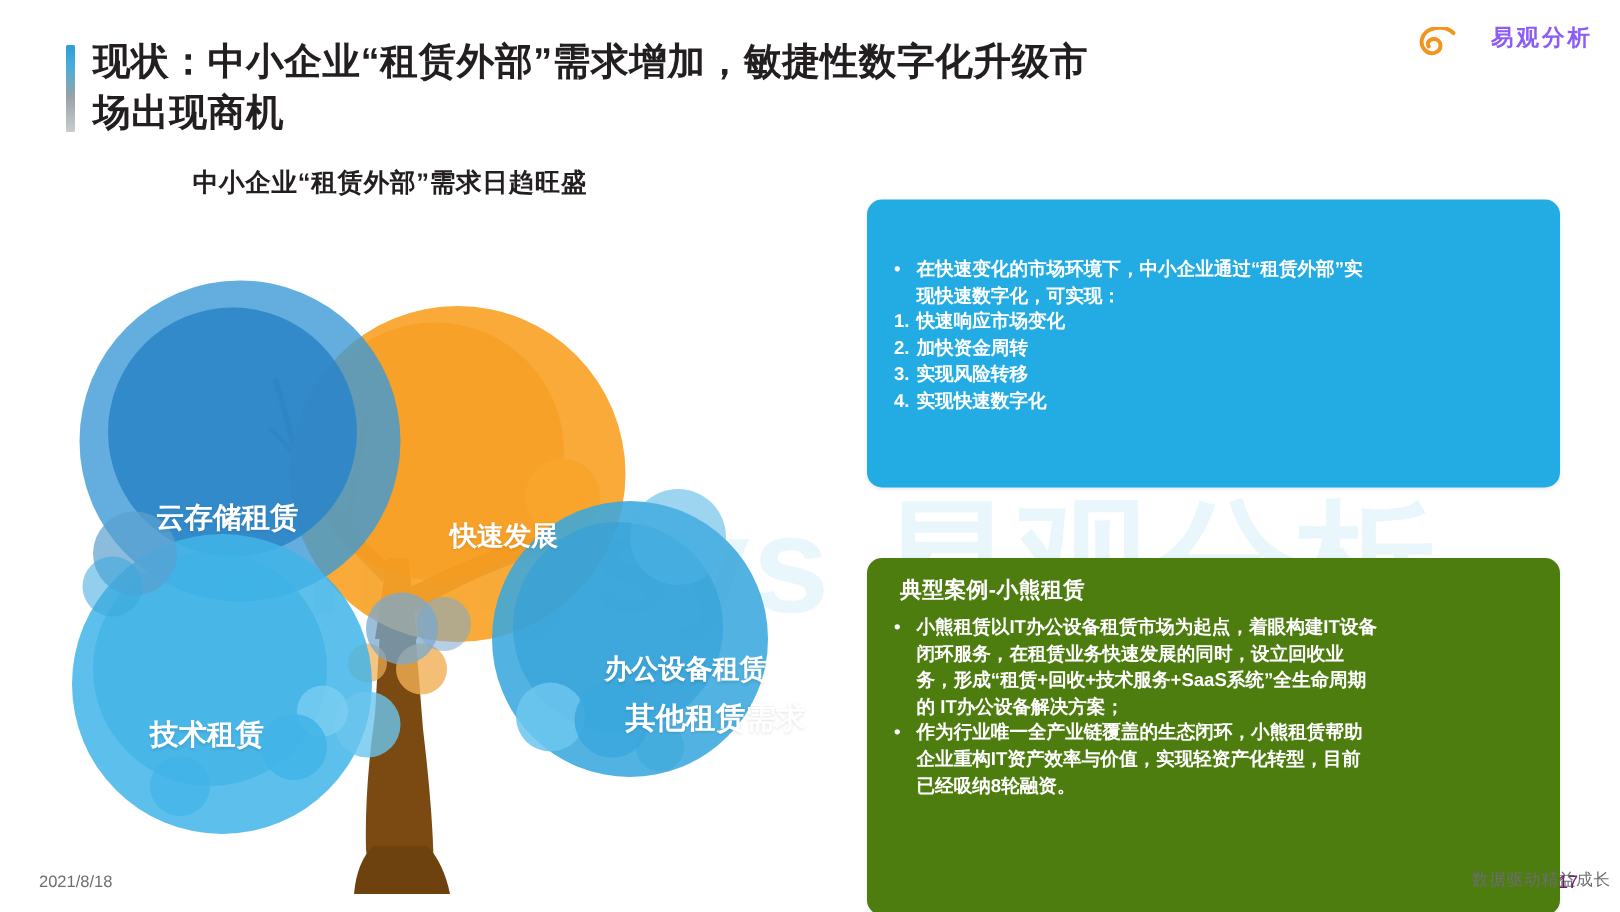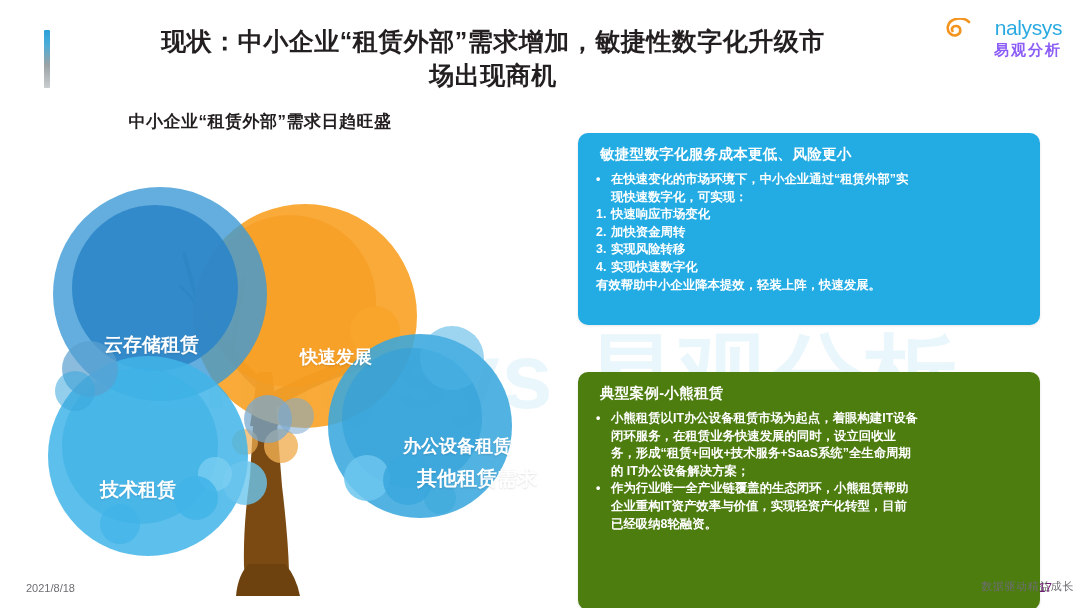--- a/index.html
+++ b/index.html
@@ -12,21 +12,20 @@
     overflow: hidden;
     font-family: "Liberation Sans", "DejaVu Sans", sans-serif;
     color: #231f20;
   }
 
   
   #title-block {
     position: absolute;
     left: 44px; top: 24px;
     width: 880px;
-    text-align: center;
   }
   #title-accent {
     position: absolute;
     left: 0px; top: 6px;
     width: 6px; height: 58px;
     background: linear-gradient(to bottom, #2a9fd8 0%, #4badd8 25%, #9aa2a6 60%, #c9cdcf 100%);
     border-radius: 1px;
   }
   #page-title {
     margin: 0;
@@ -195,21 +194,20 @@
 <div id="title-block">
   <div id="title-accent"></div>
   <h1 id="page-title">现状：中小企业“租赁外部”需求增加，敏捷性数字化升级市
 场出现商机</h1>
 </div>
 
 <div id="logo">
   <svg id="logo-mark" viewBox="0 0 26 22">
     <path d="M23 4 C17 -2, 4 0, 2 8 C0.5 14, 6 19, 11 17 C16 15, 15 8, 10 8 C6.5 8, 5 11, 6.5 13" fill="none" stroke="#f3941e" stroke-width="2.6" stroke-linecap="round"></path>
   </svg>
-  <span id="logo-word">nalysys</span>
   <span id="logo-cn">易观分析</span>
 </div>
 
 <div id="tree-panel">
 
   <div id="tree-heading">中小企业“租赁外部”需求日趋旺盛</div>
 
   <div id="watermark">analysys 易观分析</div>
 
   <svg id="tree-svg" width="575" height="470" viewBox="0 0 575 470">
@@ -270,44 +268,40 @@
   </svg>
 
   <span class="leaf-label" id="label-cloud">云存储租赁</span>
   <span class="leaf-label" id="label-flex">快速发展</span>
   <span class="leaf-label" id="label-tech">技术租赁</span>
   <span class="leaf-label" id="label-office">办公设备租赁</span>
   <span class="leaf-label" id="label-other">其他租赁需求</span>
 </div>
 
 <div class="card" id="card-agile">
-  <div class="card-title">敏捷型数字化服务成本更低、风险更小</div>
   <div class="card-body">
     <div class="bullet-row">
       <span class="bullet-mark">•</span>
       <span class="bullet-text">在快速变化的市场环境下，中小企业通过“租赁外部”实现快速数字化，可实现：</span>
     </div>
     <div class="bullet-row">
       <span class="bullet-mark">1.</span>
       <span class="bullet-text">快速响应市场变化</span>
     </div>
     <div class="bullet-row">
       <span class="bullet-mark">2.</span>
       <span class="bullet-text">加快资金周转</span>
     </div>
     <div class="bullet-row">
       <span class="bullet-mark">3.</span>
       <span class="bullet-text">实现风险转移</span>
     </div>
     <div class="bullet-row">
       <span class="bullet-mark">4.</span>
       <span class="bullet-text">实现快速数字化</span>
-    </div>
-    <div class="bullet-row plain-row">
-      <span class="bullet-text">有效帮助中小企业降本提效，轻装上阵，快速发展。</span>
     </div>
   </div>
 
 </div>
 
 <div class="card" id="card-case">
   <div class="card-title">典型案例-小熊租赁</div>
   <div class="card-body">
     <div class="bullet-row">
       <span class="bullet-mark">•</span>

